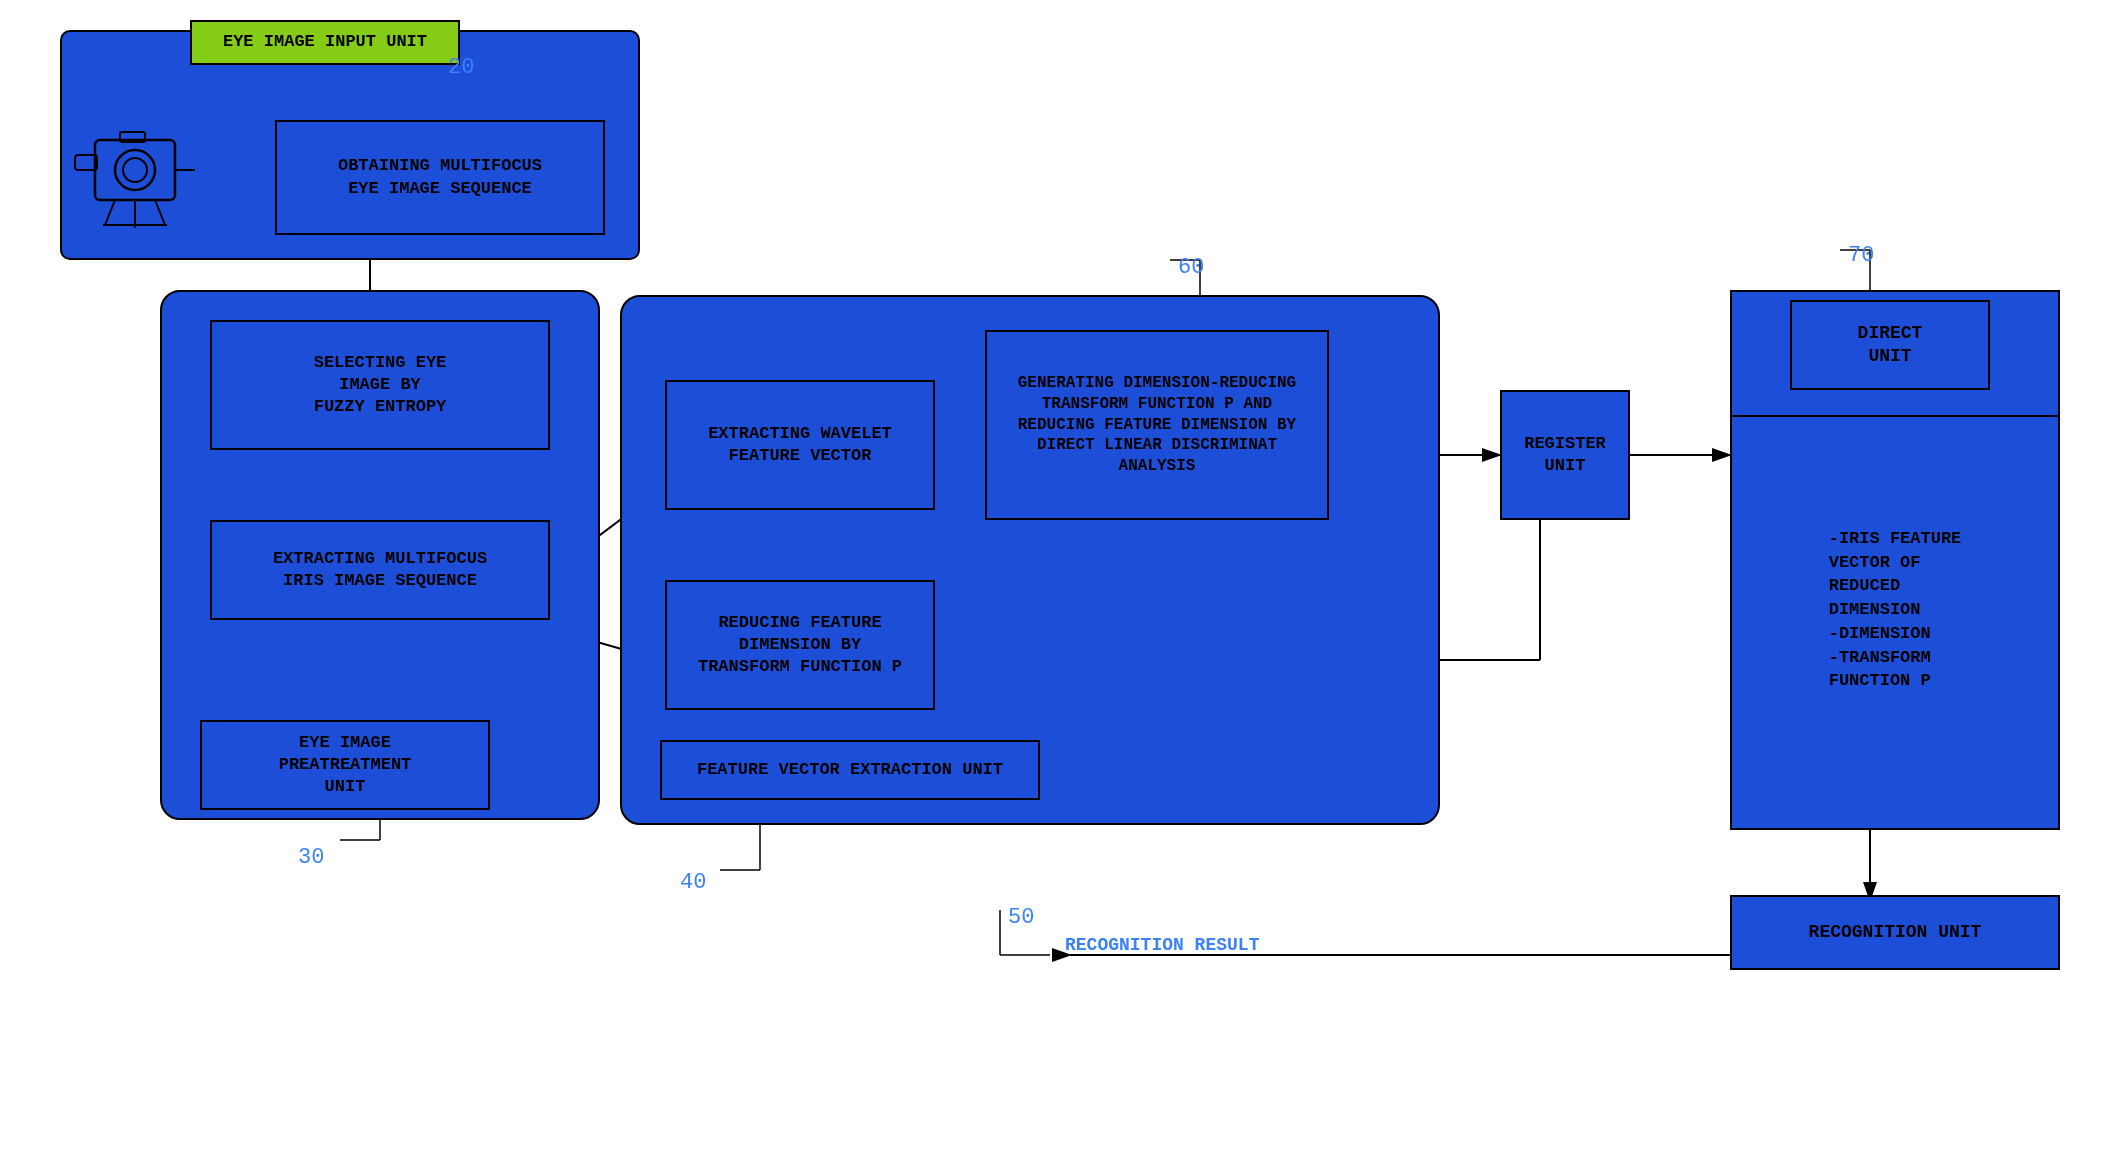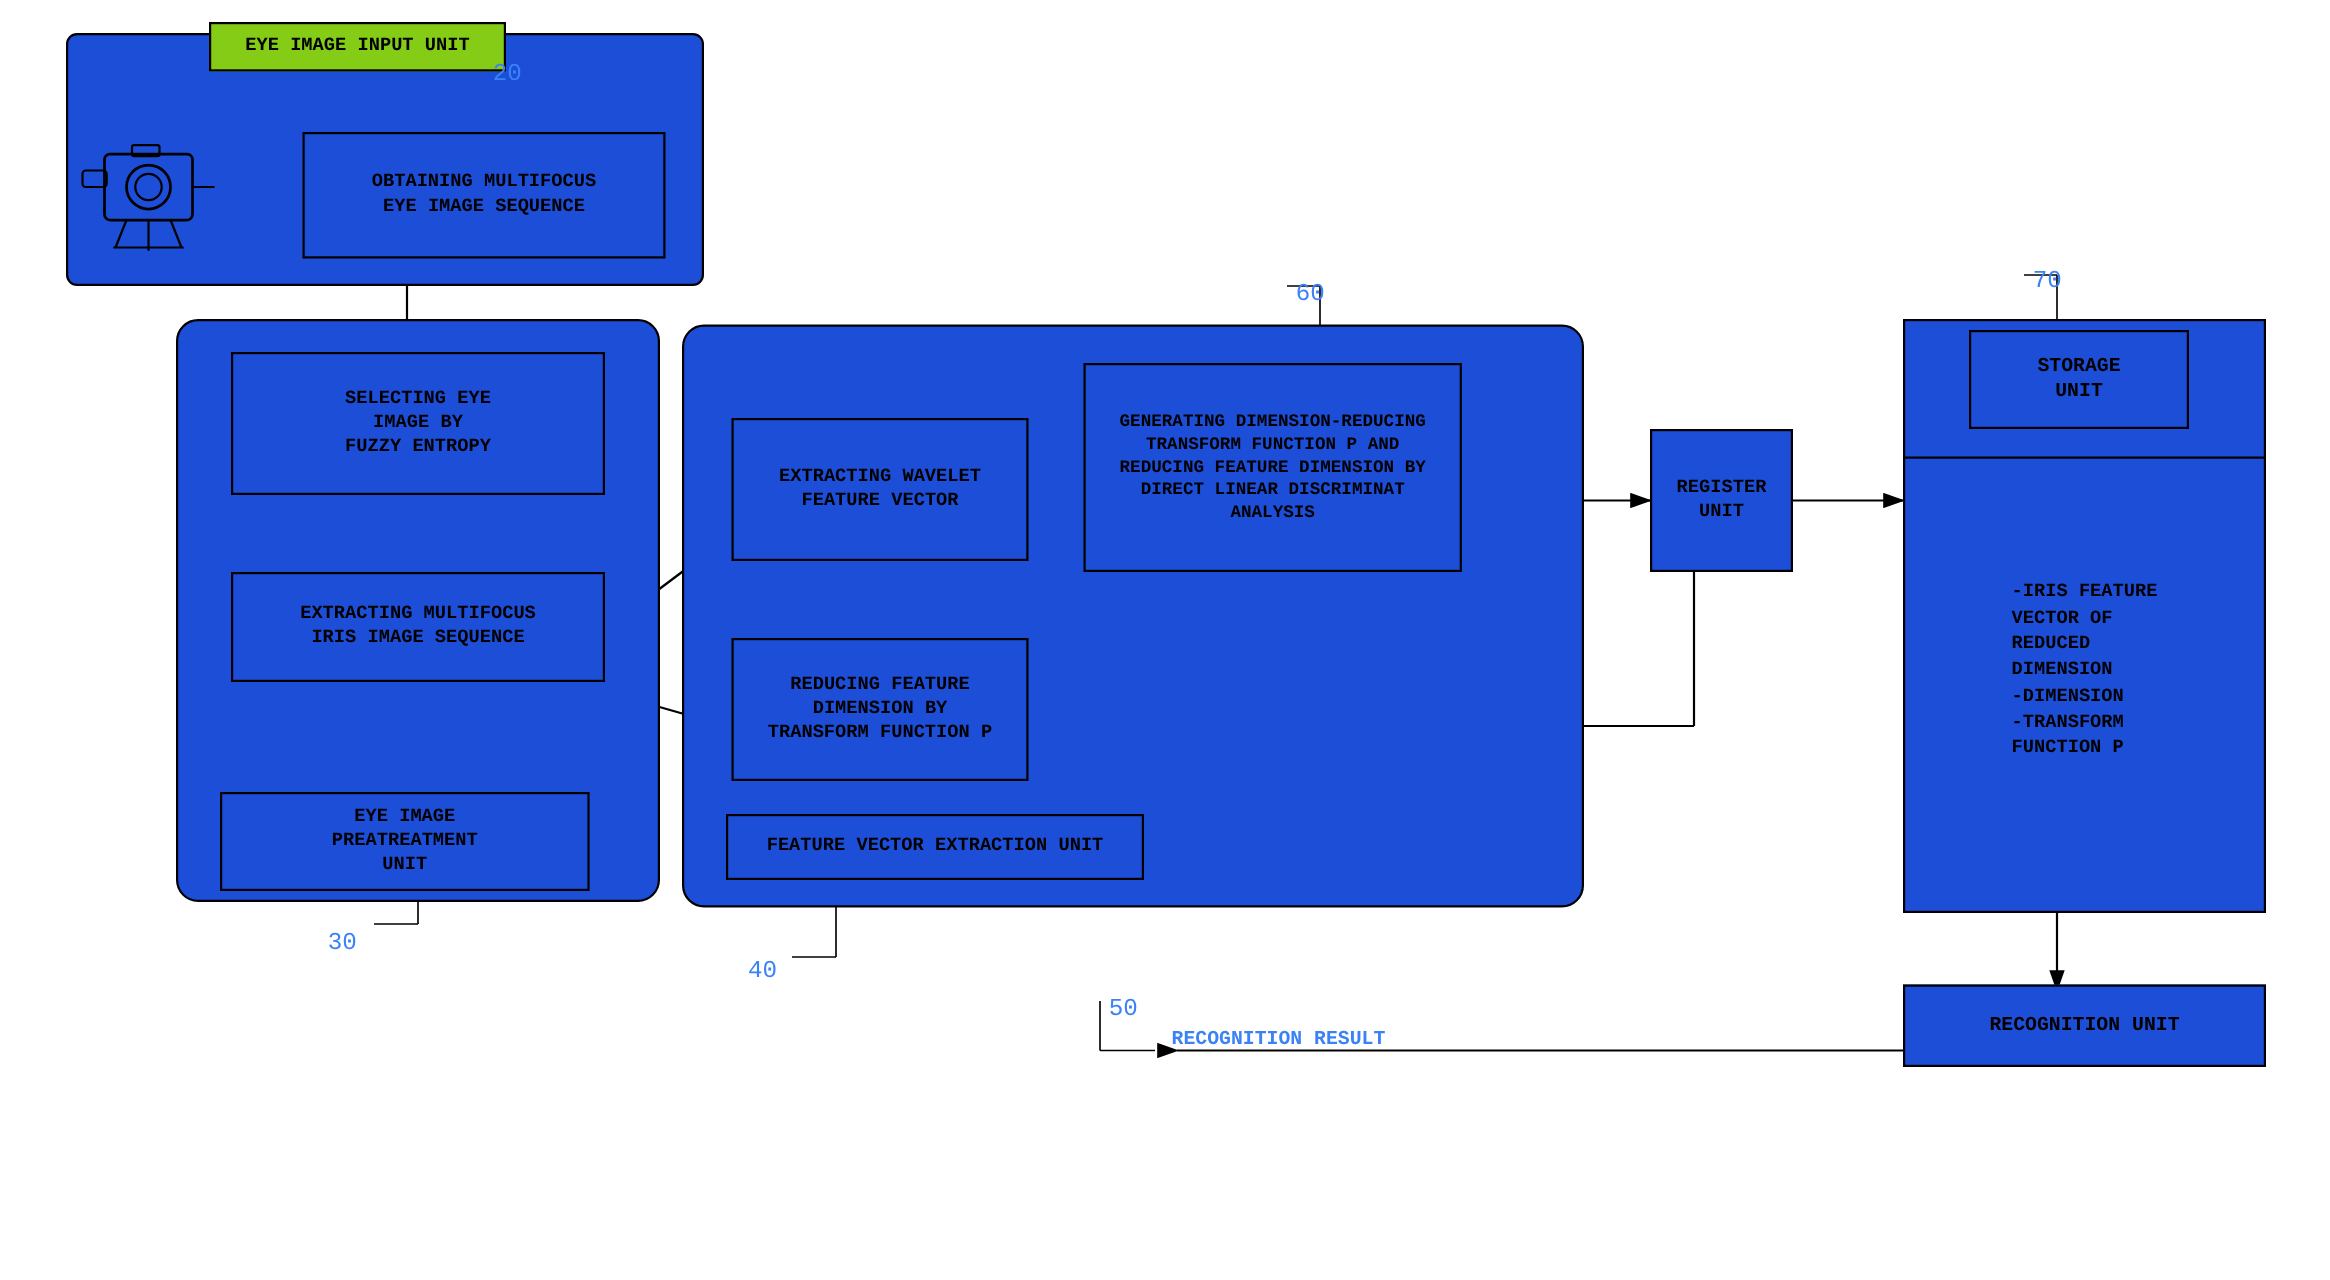--- a/index.html
+++ b/index.html
@@ -163,21 +163,21 @@
     <span style="white-space:pre-line;">SELECTING EYE
 IMAGE BY
 FUZZY ENTROPY</span>
   </div>
 
   <div class="box" style="left:210px; top:520px; width:340px; height:100px; font-size:17px;">
     <span style="white-space:pre-line;">EXTRACTING MULTIFOCUS
 IRIS IMAGE SEQUENCE</span>
   </div>
 
-  <div class="box" style="left:200px; top:720px; width:336px; height:90px; font-size:17px; border-width:2px;">
+  <div class="box" style="left:200px; top:720px; width:290px; height:90px; font-size:17px; border-width:2px;">
     <span style="white-space:pre-line;">EYE IMAGE
 PREATREATMENT
 UNIT</span>
   </div>
 
   <div class="number-label" style="left:298px; top:845px;">30</div>
 
   <div class="box box-large-rounded" style="left:620px; top:295px; width:820px; height:530px; border-radius:20px; border-width:2px;">
   </div>
 
@@ -210,21 +210,21 @@
 
   <div class="box" style="left:1500px; top:390px; width:130px; height:130px; font-size:17px;">
     <span style="white-space:pre-line;">REGISTER
 UNIT</span>
   </div>
 
   <div class="box" style="left:1730px; top:290px; width:330px; height:540px; border-width:2px;">
   </div>
 
   <div class="box" style="left:1790px; top:300px; width:200px; height:90px; font-size:18px; font-weight:bold;">
-    <span style="white-space:pre-line;">STORAGE
+    <span style="white-space:pre-line;">DIRECT
 UNIT</span>
   </div>
 
   <div class="number-label" style="left:1848px; top:243px;">70</div>
 
   <div class="box" style="left:1745px; top:415px; width:300px; height:390px; font-size:16px; border-width:0;">
     <div class="storage-list" style="white-space:pre-line; padding:10px;">-IRIS FEATURE
 VECTOR OF
 REDUCED
 DIMENSION

